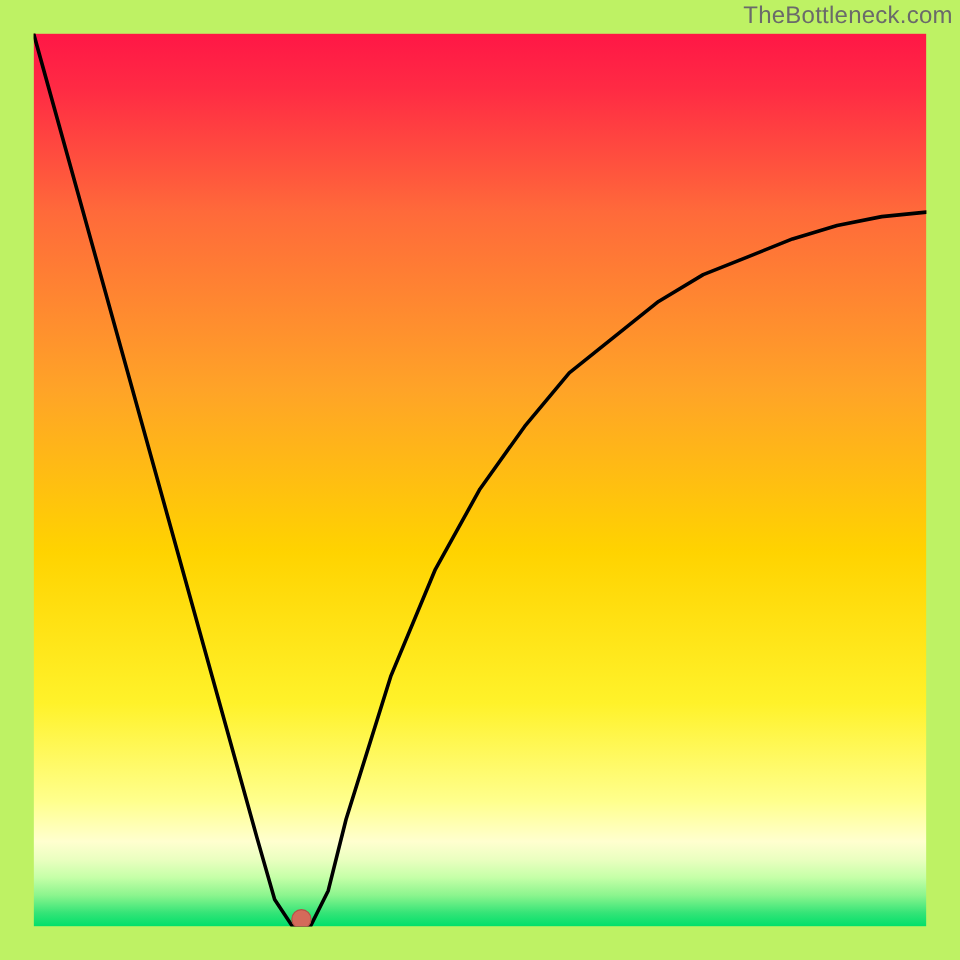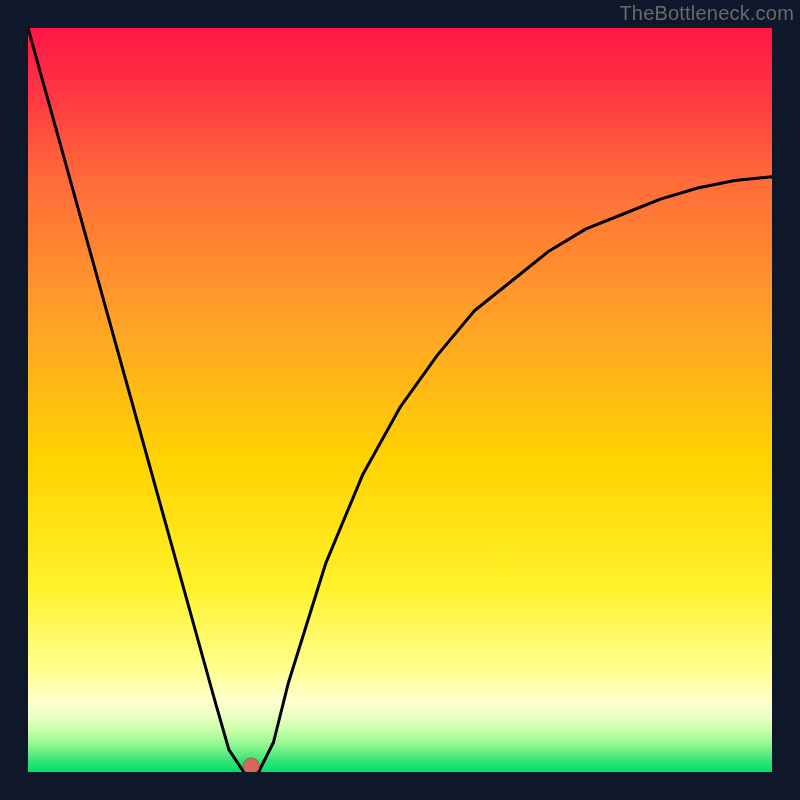--- a/index.html
+++ b/index.html
@@ -7,21 +7,21 @@
     padding: 0;
     width: 800px;
     height: 800px;
     overflow: hidden;
     background: #000;
     font-family: Arial, Helvetica, sans-serif;
   }
   .frame {
     width: 800px;
     height: 800px;
-    background: #0f172a;
+    background: #bef264;
     position: relative;
   }
   .plot {
     position: absolute;
     left: 28px;
     top: 28px;
     width: 744px;
     height: 744px;
   }
   .watermark {

